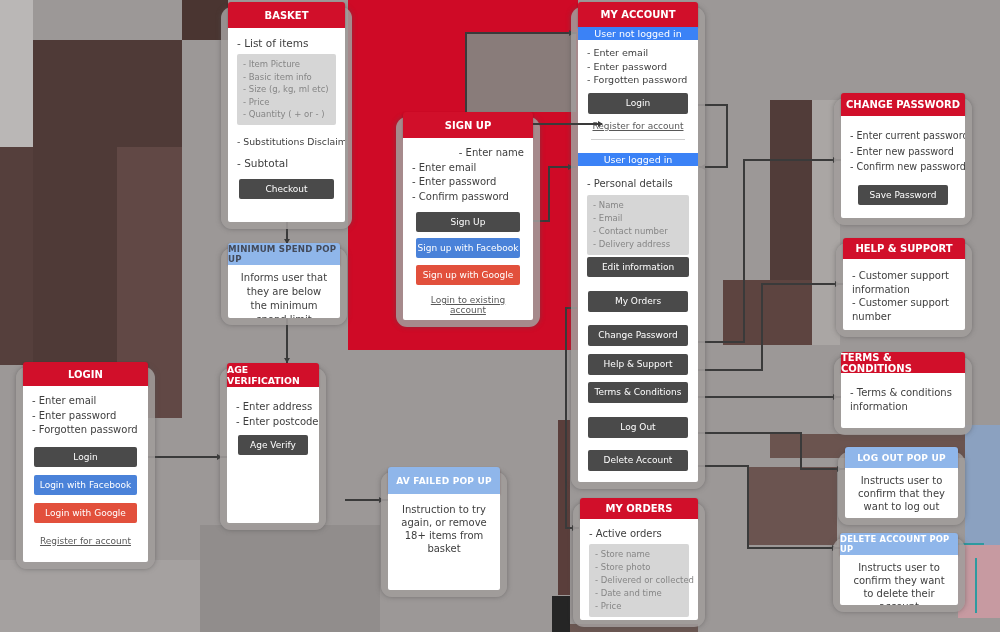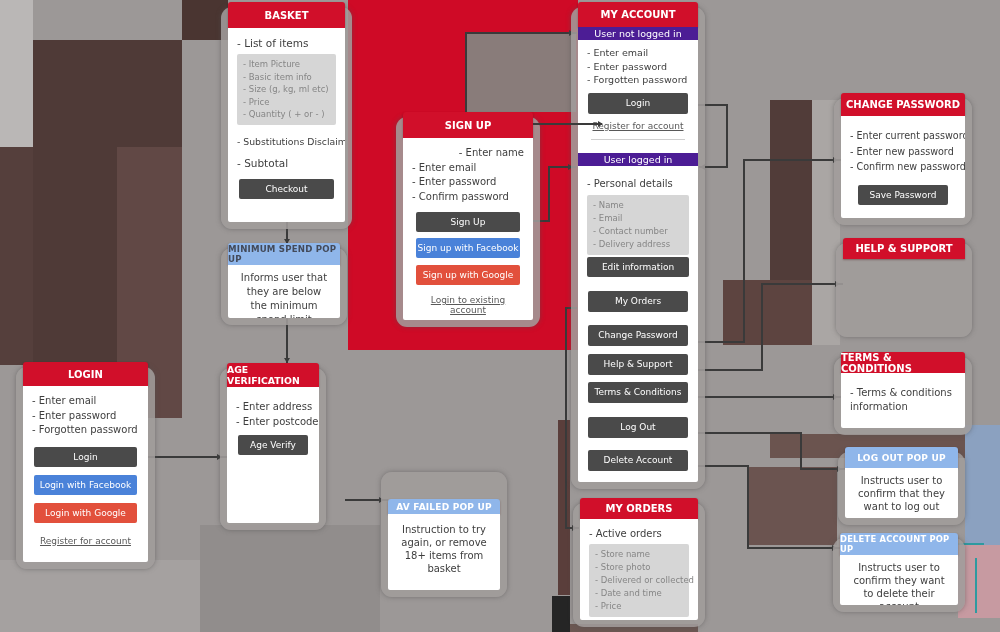--- a/index.html
+++ b/index.html
@@ -25,21 +25,21 @@
   .hdr.blue.darktext{color:#434a5a;}
   .body{background:#fff;flex:1;padding:0 9px 6px 9px;font-size:10px;color:#3e3e3e;overflow:hidden;border-radius:0 0 2px 2px;}
   .li{line-height:14px;white-space:nowrap;}
   .graybox{background:#d6d6d6;border-radius:2px;padding:4px 6px;color:#868686;font-size:8.5px;}
   .graybox .li{line-height:12.5px;}
   .btn{height:20px;border-radius:2px;display:flex;align-items:center;justify-content:center;
     color:#fff;font-size:9px;background:#4a4a4a;cursor:pointer;}
   .btn.fb{background:#4a82d9;}
   .btn.gg{background:#e2503c;}
   .link{text-align:center;font-size:9px;color:#595959;text-decoration:underline;cursor:pointer;}
-  .subbar{background:#4c1d95;color:#fff;text-align:center;font-size:9.5px;height:13px;line-height:13px;margin:0 -9px;}
+  .subbar{background:#3b82f6;color:#fff;text-align:center;font-size:9.5px;height:13px;line-height:13px;margin:0 -9px;}
   .divider{height:1px;background:#cfcfcf;margin:8px 4px 0 4px;}
   .ctext{text-align:center;line-height:13px;}
 </style>
 </head>
 <body>
 
 <div id="stage">
 
   <div class="bgblock" style="left:0;top:0;width:33px;height:147px;background:#bab7b6;"></div>
   <div class="bgblock" style="left:182px;top:0;width:46px;height:40px;background:#4a3531;"></div>
@@ -167,21 +167,21 @@
         <div class="li" style="line-height:14.5px;">- Confirm password</div>
       </div>
       <div class="btn" style="margin:8px 4px 0 4px;">Sign Up</div>
       <div class="btn fb" style="margin:6px 4px 0 4px;">Sign up with Facebook</div>
       <div class="btn gg" style="margin:7px 4px 0 4px;">Sign up with Google</div>
       <div class="link" style="margin-top:10px;">Login to existing account</div>
     </div>
   </div>
 
   <div class="box" style="left:388px;top:467px;width:112px;height:123px;">
-    <div class="hdr blue" style="height:15px;margin-top:32px;">AV FAILED POP UP</div>
+    <div class="hdr blue" style="height:27px;">AV FAILED POP UP</div>
     <div class="body">
       <div class="ctext" style="margin-top:9px;">Instruction to try again, or remove 18+ items from basket</div>
     </div>
   </div>
 
   <div class="box" style="left:578px;top:2px;width:120px;height:480px;">
     <div class="hdr" style="height:25px;">MY ACCOUNT</div>
     <div class="body">
       <div class="subbar">User not logged in</div>
       <div style="margin-top:6px;">
@@ -231,20 +231,24 @@
         <div class="li" style="line-height:15.5px;font-size:9.6px;">- Enter current password</div>
         <div class="li" style="line-height:15.5px;font-size:9.6px;">- Enter new password</div>
         <div class="li" style="line-height:15.5px;font-size:9.6px;">- Confirm new password</div>
       </div>
       <div class="btn" style="margin:10px 8px 0 8px;">Save Password</div>
     </div>
   </div>
 
   <div class="box" style="left:843px;top:238px;width:122px;height:92px;">
     <div class="hdr" style="height:21px;">HELP &amp; SUPPORT</div>
+    <div class="body">
+      <div style="margin-top:10px;line-height:13.5px;white-space:normal;">- Customer support information</div>
+      <div style="line-height:13.5px;white-space:normal;">- Customer support number</div>
+    </div>
   </div>
 
   <div class="box" style="left:841px;top:352px;width:124px;height:76px;">
     <div class="hdr" style="height:21px;">TERMS &amp; CONDITIONS</div>
     <div class="body">
       <div style="margin-top:13px;line-height:13.5px;white-space:normal;">- Terms &amp; conditions information</div>
     </div>
   </div>
 
   <div class="box" style="left:845px;top:447px;width:113px;height:71px;border-radius:21px;">

